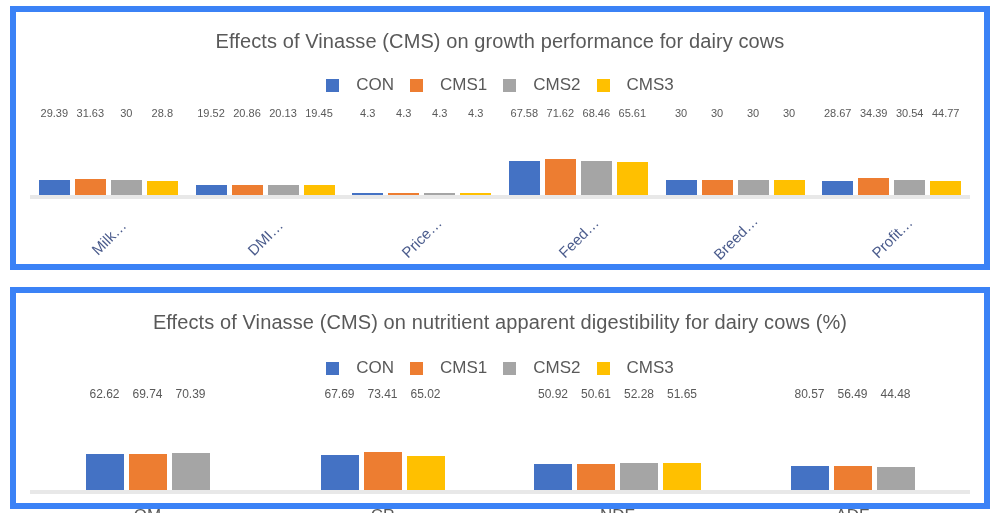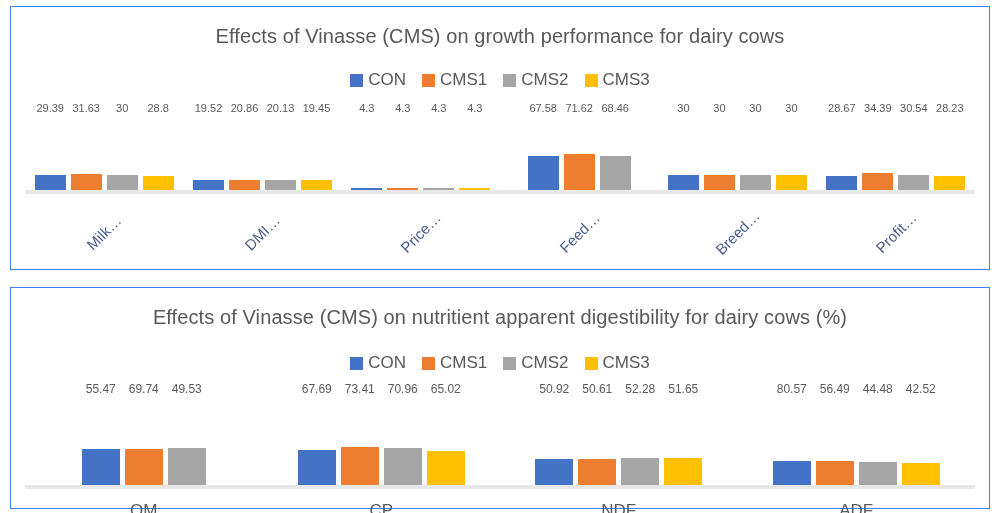--- a/index.html
+++ b/index.html
@@ -20,21 +20,21 @@
     padding: 4px 6px 4px 6px;
     display: flex;
     flex-direction: column;
     justify-content: flex-start;
     background: #ffffff;
   }
 
   
   .chart-panel {
     box-sizing: border-box;
-    border: 1px solid #3b82f6;
+    border: 6px solid #3b82f6;
     background: #ffffff;
     position: relative;
   }
   #panel-growth {
     height: 264px;
     margin: 2px 4px 0 4px;
   }
   #panel-digest {
     height: 222px;
     margin: 17px 4px 0 4px;
@@ -55,21 +55,21 @@
     align-items: center;
     gap: 16px;
     color: #595959;
     font-size: 17px;
   }
   #panel-growth .legend { margin-top: 22px; }
   #panel-digest .legend { margin-top: 24px; }
   .legend-item {
     display: flex;
     align-items: center;
-    gap: 5px;
+    gap: 17px;
     white-space: nowrap;
   }
   .legend-swatch {
     width: 13px;
     height: 13px;
     display: inline-block;
   }
 
   
   .plot {
@@ -261,20 +261,24 @@
                 <div class="bar" title="CON: 67.58" style="background: rgb(68, 114, 196); height: 33.79px;"></div>
               </div>
               <div class="bar-wrap">
                 <div class="bar-label">71.62</div>
                 <div class="bar" title="CMS1: 71.62" style="background: rgb(237, 125, 49); height: 35.81px;"></div>
               </div>
               <div class="bar-wrap">
                 <div class="bar-label">68.46</div>
                 <div class="bar" title="CMS2: 68.46" style="background: rgb(165, 165, 165); height: 34.23px;"></div>
               </div>
+              <div class="bar-wrap">
+                <div class="bar-label">65.61</div>
+                <div class="bar" title="CMS3: 65.61" style="background: rgb(255, 192, 0); height: 32.805px;"></div>
+              </div>
             </div>
           </div>
           <div class="group">
             <div class="bars">
               <div class="bar-wrap">
                 <div class="bar-label">30</div>
                 <div class="bar" title="CON: 30" style="background: rgb(68, 114, 196); height: 15px;"></div>
               </div>
               <div class="bar-wrap">
                 <div class="bar-label">30</div>
@@ -298,21 +302,21 @@
               </div>
               <div class="bar-wrap">
                 <div class="bar-label">34.39</div>
                 <div class="bar" title="CMS1: 34.39" style="background: rgb(237, 125, 49); height: 17.195px;"></div>
               </div>
               <div class="bar-wrap">
                 <div class="bar-label">30.54</div>
                 <div class="bar" title="CMS2: 30.54" style="background: rgb(165, 165, 165); height: 15.27px;"></div>
               </div>
               <div class="bar-wrap">
-                <div class="bar-label">28.23</div>
+                <div class="bar-label">44.77</div>
                 <div class="bar" title="CMS3: 28.23" style="background: rgb(255, 192, 0); height: 14.115px;"></div>
               </div>
             </div>
           </div>
         </div>
       <div class="axis-line"></div>
     </div>
 
     <div class="cats" id="cats-growth">
         <div class="cat">
@@ -357,48 +361,44 @@
           <span class="legend-swatch" style="background: rgb(255, 192, 0);"></span>
           <span>CMS3</span>
         </div>
       </div>
 
     <div class="plot" id="plot-digest">
       <div class="groups" id="groups-digest">
           <div class="group">
             <div class="bars">
               <div class="bar-wrap">
-                <div class="bar-label">55.47</div>
+                <div class="bar-label">62.62</div>
                 <div class="bar" title="CON: 69.84" style="background: rgb(68, 114, 196); height: 36.3168px;"></div>
               </div>
               <div class="bar-wrap">
                 <div class="bar-label">69.74</div>
                 <div class="bar" title="CMS1: 69.74" style="background: rgb(237, 125, 49); height: 36.2648px;"></div>
               </div>
               <div class="bar-wrap">
-                <div class="bar-label">49.53</div>
+                <div class="bar-label">70.39</div>
                 <div class="bar" title="CMS2: 70.39" style="background: rgb(165, 165, 165); height: 36.6028px;"></div>
               </div>
             </div>
           </div>
           <div class="group">
             <div class="bars">
               <div class="bar-wrap">
                 <div class="bar-label">67.69</div>
                 <div class="bar" title="CON: 67.69" style="background: rgb(68, 114, 196); height: 35.1988px;"></div>
               </div>
               <div class="bar-wrap">
                 <div class="bar-label">73.41</div>
                 <div class="bar" title="CMS1: 73.41" style="background: rgb(237, 125, 49); height: 38.1732px;"></div>
               </div>
               <div class="bar-wrap">
-                <div class="bar-label">70.96</div>
-                <div class="bar" title="CMS2: 70.96" style="background: rgb(165, 165, 165); height: 36.8992px;"></div>
-              </div>
-              <div class="bar-wrap">
                 <div class="bar-label">65.02</div>
                 <div class="bar" title="CMS3: 65.02" style="background: rgb(255, 192, 0); height: 33.8104px;"></div>
               </div>
             </div>
           </div>
           <div class="group">
             <div class="bars">
               <div class="bar-wrap">
                 <div class="bar-label">50.92</div>
                 <div class="bar" title="CON: 50.92" style="background: rgb(68, 114, 196); height: 26.4784px;"></div>
@@ -424,24 +424,20 @@
                 <div class="bar" title="CON: 45.25" style="background: rgb(68, 114, 196); height: 23.53px;"></div>
               </div>
               <div class="bar-wrap">
                 <div class="bar-label">56.49</div>
                 <div class="bar" title="CMS1: 46.42" style="background: rgb(237, 125, 49); height: 24.1384px;"></div>
               </div>
               <div class="bar-wrap">
                 <div class="bar-label">44.48</div>
                 <div class="bar" title="CMS2: 44.48" style="background: rgb(165, 165, 165); height: 23.1296px;"></div>
               </div>
-              <div class="bar-wrap">
-                <div class="bar-label">42.52</div>
-                <div class="bar" title="CMS3: 42.52" style="background: rgb(255, 192, 0); height: 22.1104px;"></div>
-              </div>
             </div>
           </div>
         </div>
       <div class="axis-line"></div>
     </div>
 
     <div class="cats" id="cats-digest">
         <div class="cat">
           <span class="cat-plain">OM</span>
         </div>

